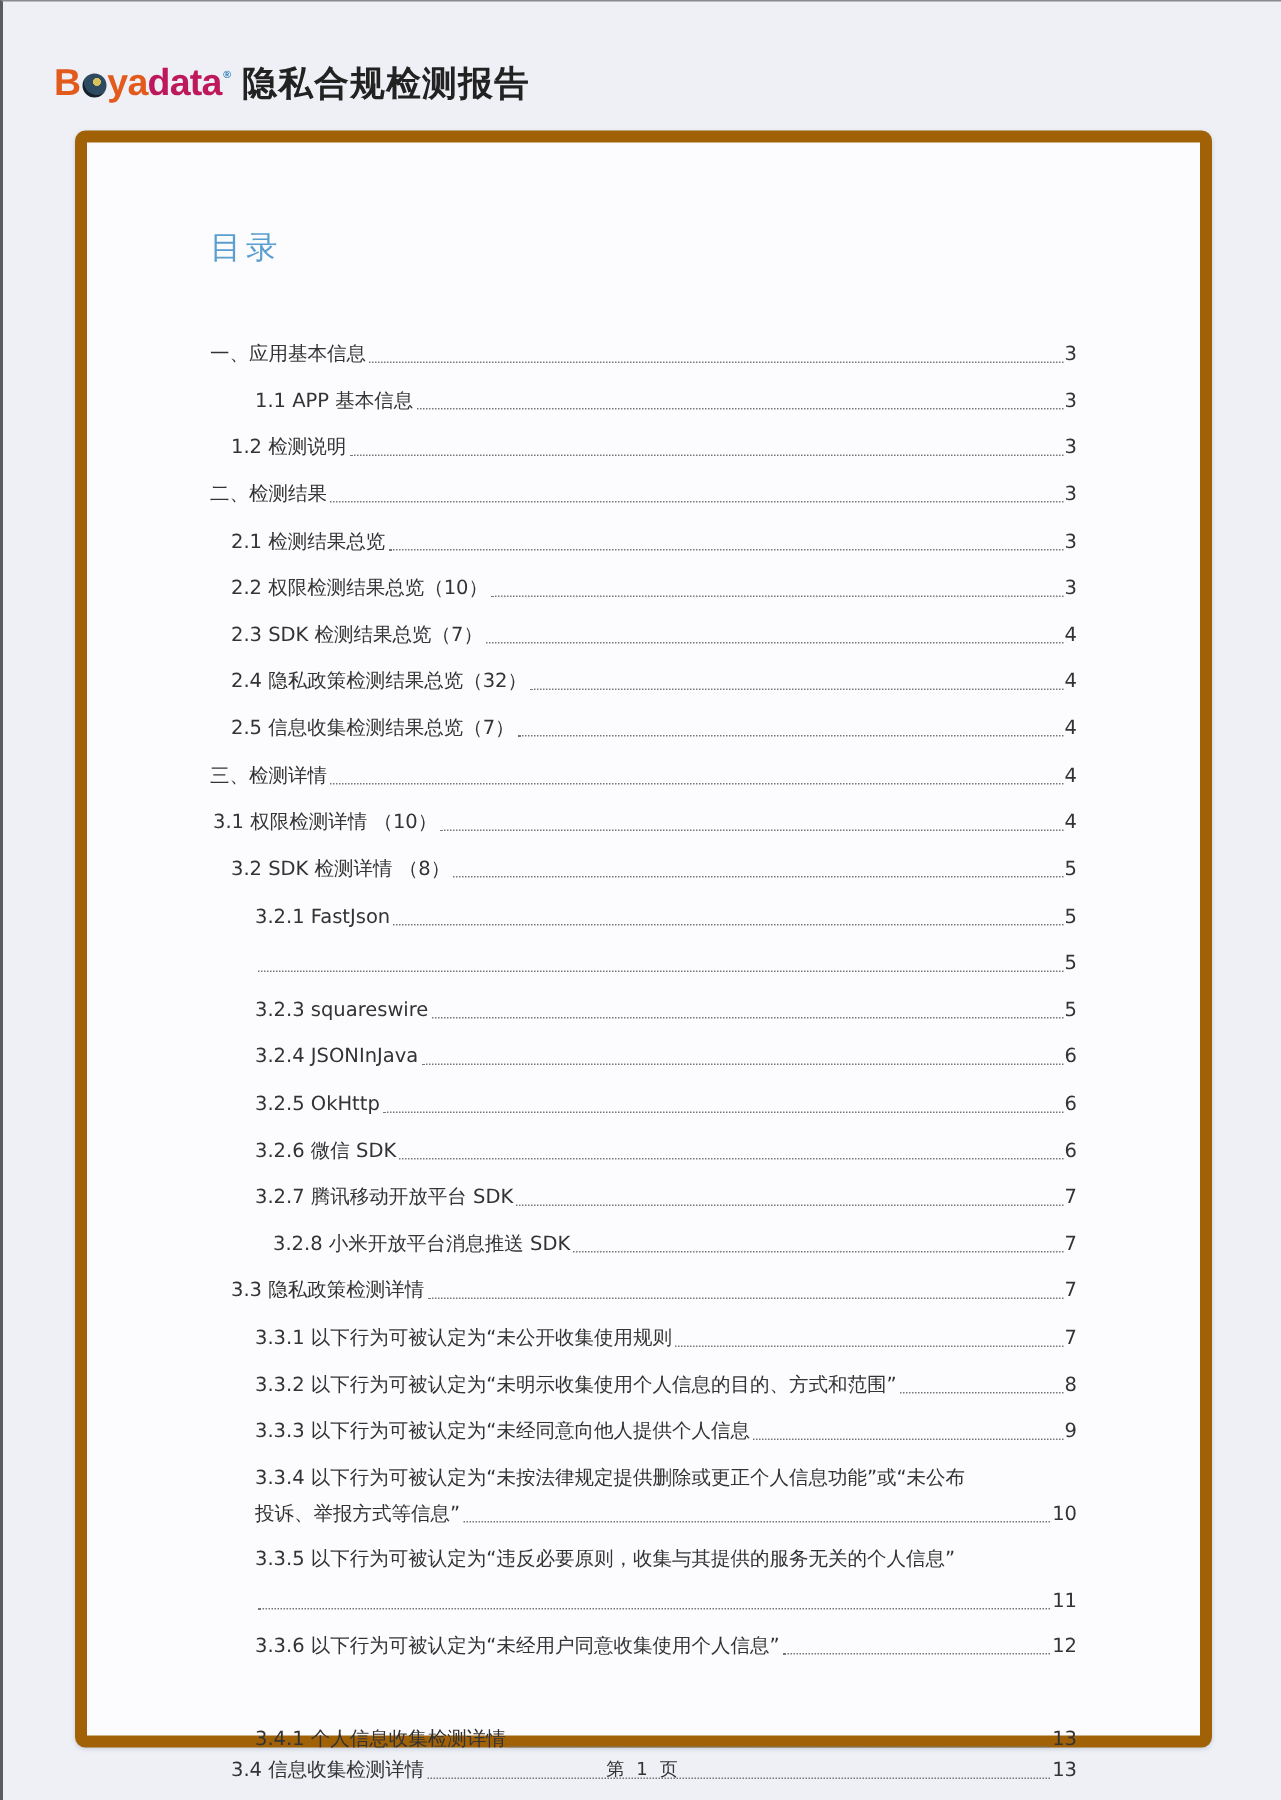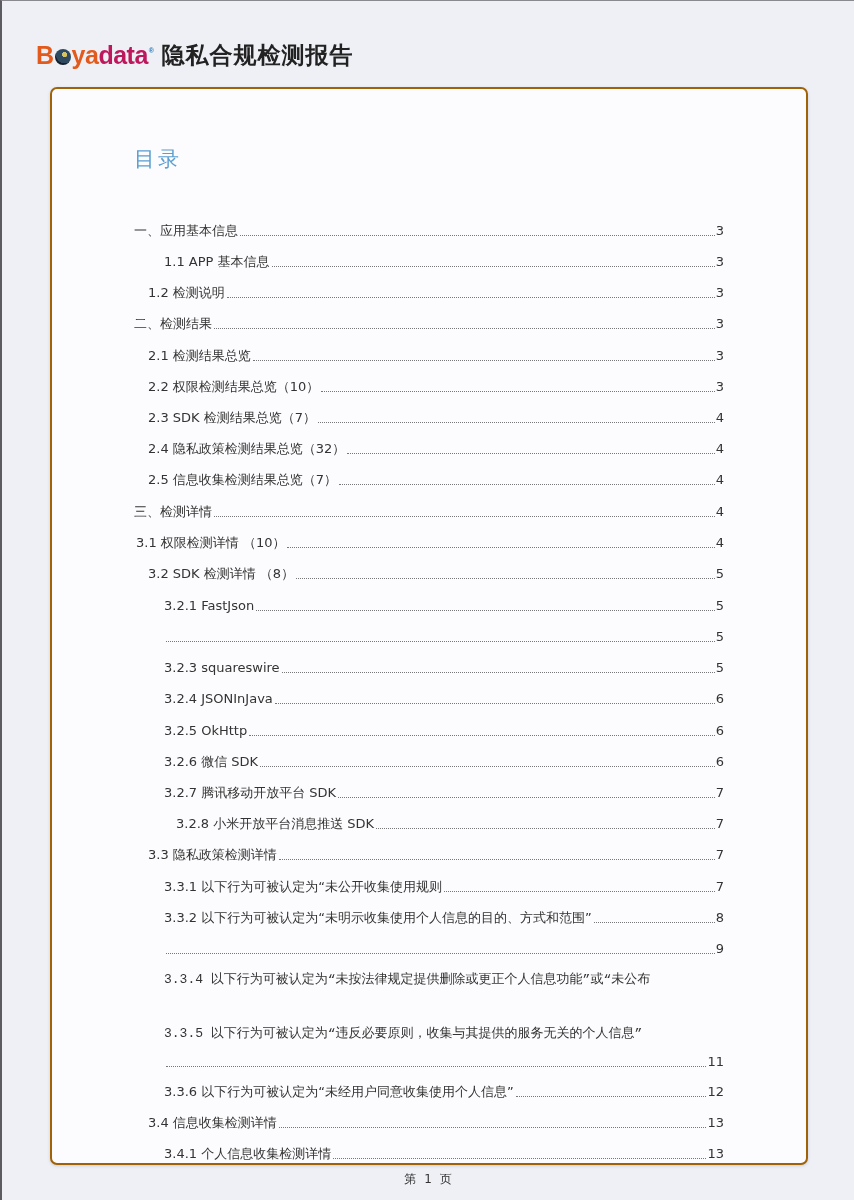--- a/index.html
+++ b/index.html
@@ -60,21 +60,21 @@
       letter-spacing: 1px;
       font-weight: bold;
     }
     .page {
       position: absolute;
       left: 48px;
       top: 86px;
       width: 758px;
       height: 1078px;
       background: #fcfcfe;
-      border: 2px solid #a16207;
+      border: 8px solid #a16207;
       border-radius: 7px;
       box-shadow: 0 1px 3px rgba(120,140,170,0.35);
       box-sizing: border-box;
     }
     .toc-title {
       position: absolute;
       left: 82px;
       top: 56px;
       font-size: 21px;
       color: #5b9fd0;
@@ -116,21 +116,20 @@
     }
     .toc-row.wrap {
       flex-wrap: wrap;
       height: auto;
     }
     .toc-row.wrap .label-line1 {
       width: 100%;
       white-space: nowrap;
       line-height: 20px;
       height: 20px;
-      font-family: Liberation Mono, monospace;
     }
     .toc-row.wrap .line2 {
       display: flex;
       width: 100%;
       align-items: flex-end;
       margin-top: 9px;
       height: 20px;
       line-height: 20px;
     }
     .footer {
@@ -272,40 +271,46 @@
       <span class="label">3.3.1  以下行为可被认定为“未公开收集使用规则</span>
       <span class="leader"></span>
       <span class="page-num">7</span>
     </div>
     <div class="toc-row" style="left:112px;top:783px">
       <span class="label">3.3.2  以下行为可被认定为“未明示收集使用个人信息的目的、方式和范围”</span>
       <span class="leader"></span>
       <span class="page-num">8</span>
     </div>
     <div class="toc-row" style="left:112px;top:814px">
+      <span class="label">3.3.3  以下行为可被认定为“未经同意向他人提供个人信息</span>
       <span class="leader"></span>
       <span class="page-num">9</span>
     </div>
     <div class="toc-row wrap" style="left:112px;top:845px">
       <span class="label-line1">3.3.4  以下行为可被认定为“未按法律规定提供删除或更正个人信息功能”或“未公布</span>
+      <div class="line2" style="margin-top:4px">
+        <span class="label">投诉、举报方式等信息”</span>
+        <span class="leader"></span>
+        <span class="page-num">10</span>
+      </div>
     </div>
     <div class="toc-row wrap" style="left:112px;top:899px">
       <span class="label-line1">3.3.5  以下行为可被认定为“违反必要原则，收集与其提供的服务无关的个人信息”</span>
       <div class="line2" style="margin-top:8px">
         <span class="label"></span>
         <span class="leader"></span>
         <span class="page-num">11</span>
       </div>
     </div>
     <div class="toc-row" style="left:112px;top:957px">
       <span class="label">3.3.6  以下行为可被认定为“未经用户同意收集使用个人信息”</span>
       <span class="leader"></span>
       <span class="page-num">12</span>
     </div>
-    <div class="toc-row" style="left:96px;top:988px">
+    <div class="toc-row" style="left:96px;top:1040px">
       <span class="label">3.4  信息收集检测详情</span>
       <span class="leader"></span>
       <span class="page-num">13</span>
     </div>
     <div class="toc-row" style="left:112px;top:1019px">
       <span class="label">3.4.1  个人信息收集检测详情</span>
       <span class="leader"></span>
       <span class="page-num">13</span>
     </div>
   </div>

